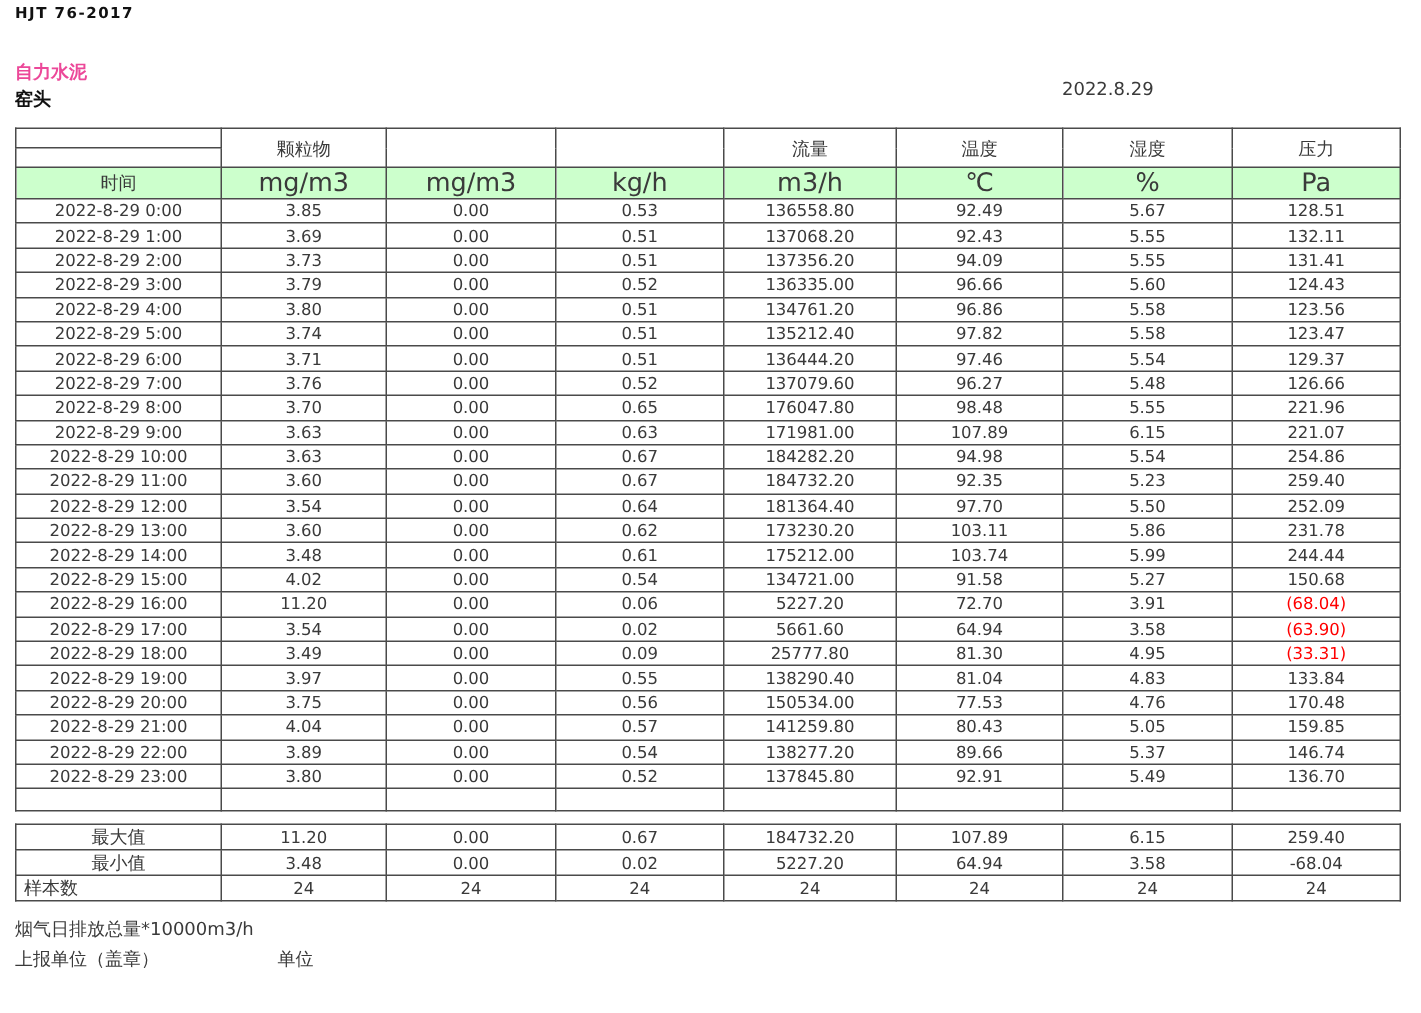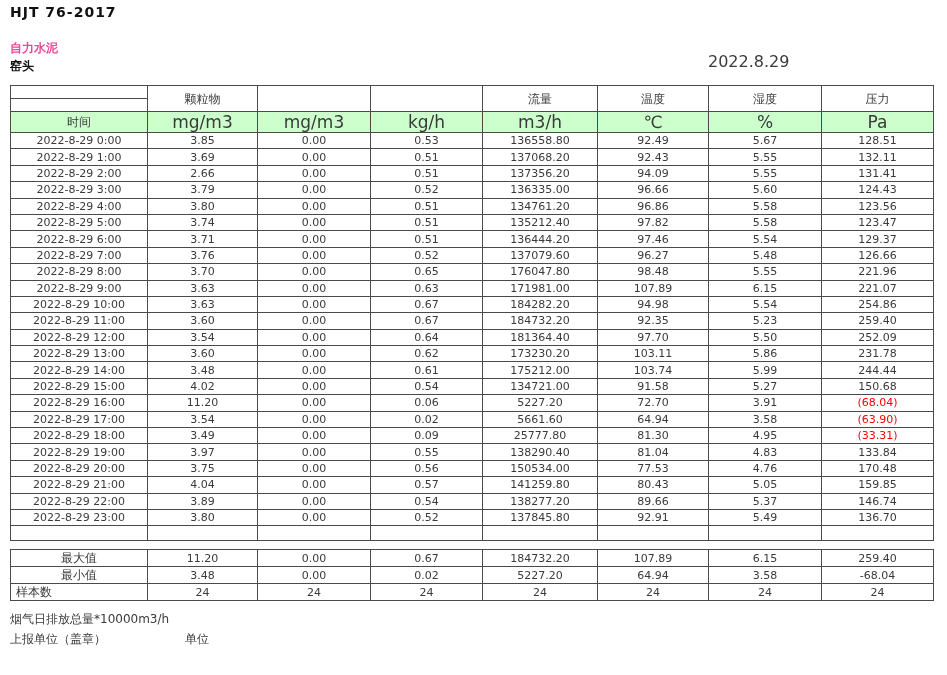--- a/index.html
+++ b/index.html
@@ -1,22 +1,22 @@
 <!DOCTYPE html>
 <html style="--header-bg: #ccffcc; --neg-color: #ff0000;"><head>
 <meta charset="utf-8">
 <style>
   html,body{margin:0;padding:0;width:947px;height:675px;background:#fff;overflow:hidden;
     font-family:"DejaVu Sans","Liberation Sans",sans-serif;color:#3a3a3a;}
   .header{position:relative;height:85px;}
-  .std{position:absolute;left:10px;top:4px;font-size:14px;font-weight:bold;color:#111;letter-spacing:1px;}
+  .std{position:absolute;left:10px;top:4px;font-size:10px;font-weight:bold;color:#111;letter-spacing:1px;}
   .title{position:absolute;left:0;top:21px;width:100%;text-align:center;font-size:15px;font-weight:bold;color:#111;}
   .company{position:absolute;left:10px;top:40px;font-size:12px;font-weight:bold;color:#ec4899;}
   .site{position:absolute;left:10px;top:58px;font-size:12px;font-weight:bold;color:#111;}
-  .date{position:absolute;left:708px;top:52px;font-size:16px;}
+  .date{position:absolute;left:708px;top:52px;font-size:12px;}
   table{border-collapse:collapse;table-layout:fixed;margin-left:10px;}
   td,th{border:1px solid #4a4a4a;padding:0;margin:0;text-align:center;vertical-align:middle;
     font-weight:normal;font-size:11px;line-height:1;white-space:nowrap;overflow:hidden;}
   tr.gh{height:13px;}
   tr.gh th{font-size:12px;}
   tr.units{height:21px;padding-left:15px;}
   tr.units th{background:var(--header-bg,#ccffcc);font-size:17px;}
   tr.units th:first-child{font-size:12px;}
   tbody.data tr{height:16.4px;}
   tr.empty-row{height:15px;}
@@ -91,21 +91,21 @@
         <td>3.69</td>
         <td>0.00</td>
         <td>0.51</td>
         <td>137068.20</td>
         <td>92.43</td>
         <td>5.55</td>
         <td>132.11</td>
       </tr>
       <tr>
         <td>2022-8-29 2:00</td>
-        <td>2.66</td>
+        <td>3.73</td>
         <td>0.00</td>
         <td>0.51</td>
         <td>137356.20</td>
         <td>94.09</td>
         <td>5.55</td>
         <td>131.41</td>
       </tr>
       <tr>
         <td>2022-8-29 3:00</td>
         <td>3.79</td>

